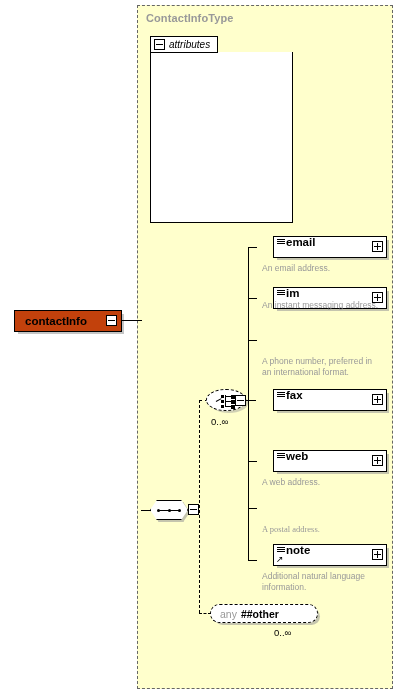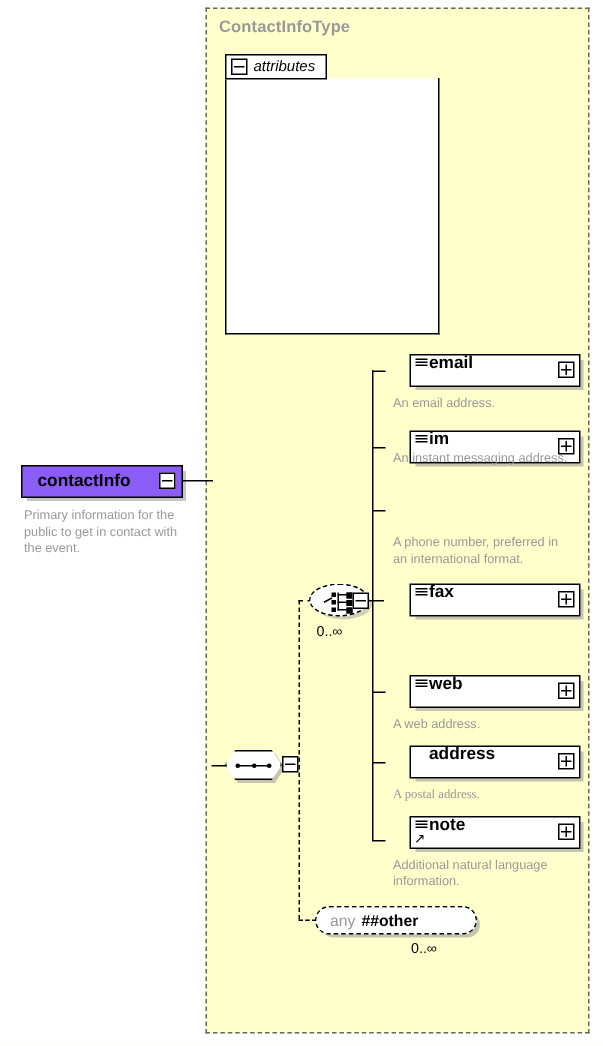--- a/index.html
+++ b/index.html
@@ -295,21 +295,21 @@
     font-size: 9.5px;
     color: #000;
     white-space: nowrap;
   }
 
   
   .root-box {
     position: absolute;
     left: 14px; top: 310px;
     width: 108px; height: 22px;
-    background: #8b5cf6;
+    background: #c2410c;
     border: 1.5px solid #000;
     box-sizing: border-box;
     display: flex;
     align-items: center;
     box-shadow: 3px 3px 0 -1px rgba(150,150,150,0.55);
   }
   .root-name {
     font-size: 11.5px;
     font-weight: bold;
     margin-left: 10px;
@@ -321,23 +321,20 @@
 
 <div class="canvas">
 
   <div class="type-box"></div>
   <div class="type-title">ContactInfoType</div>
 
   <div class="root-box">
     <span class="root-name">contactInfo</span>
     <span class="expander" style="position:absolute; right:4px; top:4px;"></span>
   </div>
-  <div class="desc" style="left:16px; top:338px; width:118px;">Primary information for the
-public to get in contact with
-the event.</div>
 
   <div class="line hline" style="left:122px; top:320px; width:20px;"></div>
 
   <div class="attr-body"></div>
   <div class="attr-tab">
     <span class="expander"></span>
     <span class="attr-tab-label">attributes</span>
   </div>
 
   <div class="attr-item" style="left:158px; top:62px; width:110px;">
@@ -442,24 +439,20 @@
         <i></i>
         <i></i>
         <i></i>
       </span>
     <span class="el-name">web</span>
     <span class="expander plus el-exp"></span>
   </div>
   <div class="desc" style="left:262px; top:477px; width:128px;">A web address.</div>
 
   <div class="line hline" style="left:248px; top:508px; width:9px;"></div>
-  <div class="el-box" style="left:256px; top:497px;">
-    <span class="el-name">address</span>
-    <span class="expander plus el-exp"></span>
-  </div>
   <div class="desc" style="left:262px; top:524px; width:128px;font-family:Liberation Serif, serif;">A postal address.</div>
 
   <div class="line hline" style="left:248px; top:560px; width:9px;"></div>
   <div class="el-box" style="left:256px; top:544px;">
     <span class="seq-mark">
         <i></i>
         <i></i>
         <i></i>
       </span>
     <span class="arrow-mark">↗</span>

